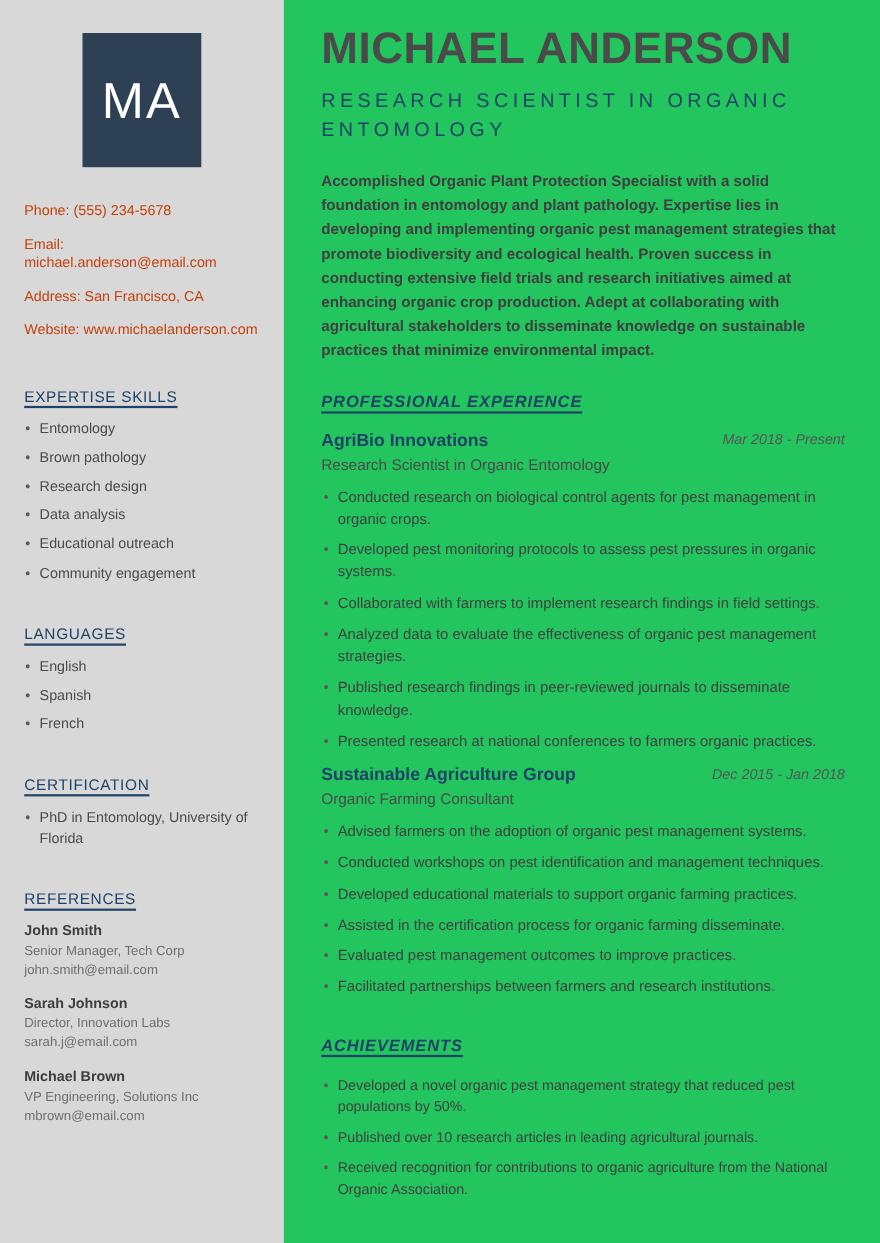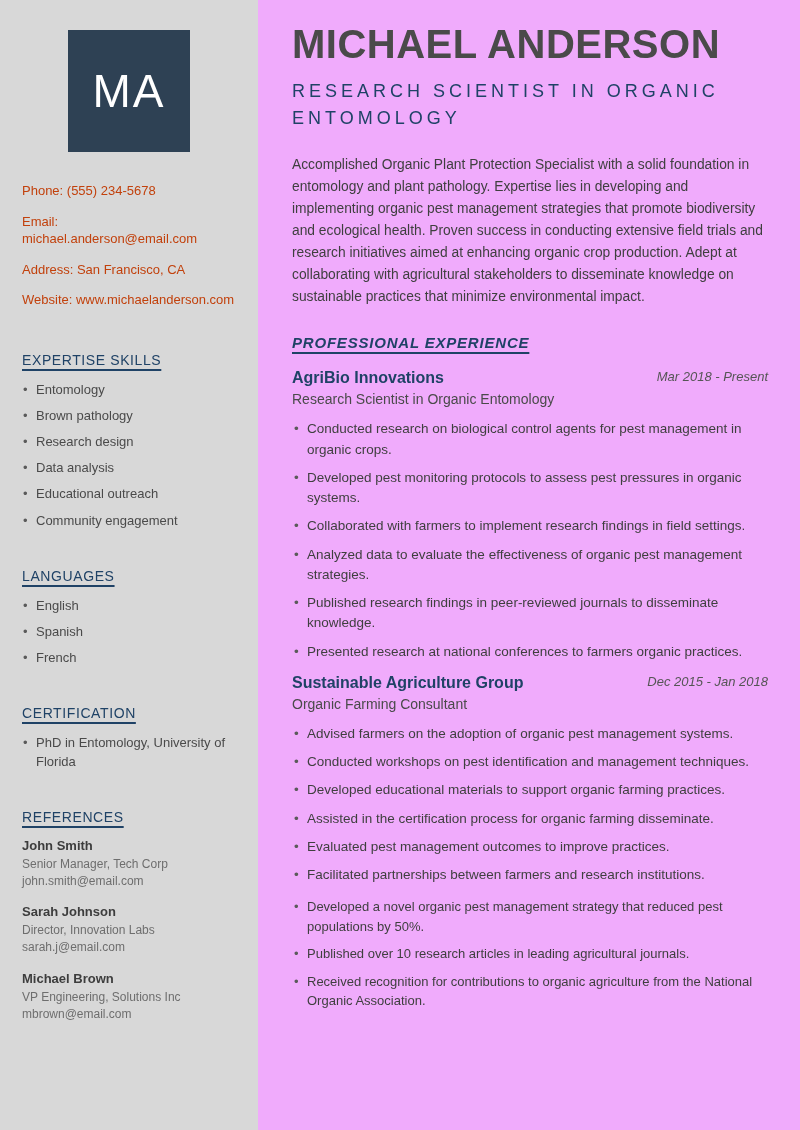--- a/index.html
+++ b/index.html
@@ -20,21 +20,21 @@
   }
   .page{display:flex;width:800px;height:1130px;background:#fff;}
 
   
   .sidebar{
     width:258px;min-width:258px;height:100%;
     background:var(--sidebar-bg);
     padding:30px 22px 24px 22px;
   }
   .monogram{
-    width:122px;height:122px;margin:0 auto 30px auto;
+    width:108px;height:122px;margin:0 auto 30px auto;
     background:var(--monogram-bg);
     display:flex;align-items:center;justify-content:center;
   }
   .monogram span{
     color:#fff;font-size:46px;letter-spacing:2px;font-weight:400;
   }
   .contact-line{
     font-size:13px;color:#c2410c;margin-bottom:13px;line-height:1.35;
     word-wrap:break-word;
   }
@@ -55,33 +55,33 @@
   }
   .side-list li::before{
     content:"•";position:absolute;left:1px;color:#5a5a5a;
   }
   .ref{margin-bottom:15px;}
   .ref-name{font-size:13px;font-weight:bold;color:#3d3d3d;margin-bottom:3px;}
   .ref-title,.ref-email{font-size:12px;color:var(--muted-text);line-height:1.4;}
 
   
   .main{
-    flex:1;padding:22px 32px 30px 34px;background:#f0abfc;
+    flex:1;padding:22px 32px 30px 34px;background:#22c55e;
   }
   .name{
     font-size:40px;font-weight:bold;color:var(--name-color);
     letter-spacing:0.5px;line-height:1.1;
   }
   .job-title{
     margin-top:12px;
     color:var(--accent);font-size:18px;letter-spacing:4px;
     line-height:1.5;font-weight:400;
   }
   .summary{
-    margin-top:22px;font-size:13.8px;line-height:1.6;color:var(--body-text);
+    margin-top:22px;font-size:13.8px;line-height:1.6;color:var(--body-text);font-weight:bold;
   }
   .main-heading{
     display:inline-block;
     color:var(--accent);font-weight:bold;font-size:15px;
     letter-spacing:0.8px;
     text-decoration:underline;text-underline-offset:4px;
     text-decoration-thickness:1.5px;
     margin:26px 0 6px 0;
     font-style:italic;
   }
@@ -230,20 +230,23 @@
 
           <li>Assisted in the certification process for organic farming disseminate.</li>
 
           <li>Evaluated pest management outcomes to improve practices.</li>
 
           <li>Facilitated partnerships between farmers and research institutions.</li>
 
       </ul>
     </section>
 
+    <div>
+      <span class="main-heading">ACHIEVEMENTS</span>
+    </div>
     <ul class="bullets small">
 
         <li>Developed a novel organic pest management strategy that reduced pest populations by 50%.</li>
 
         <li>Published over 10 research articles in leading agricultural journals.</li>
 
         <li>Received recognition for contributions to organic agriculture from the National Organic Association.</li>
 
     </ul>
   </main>

